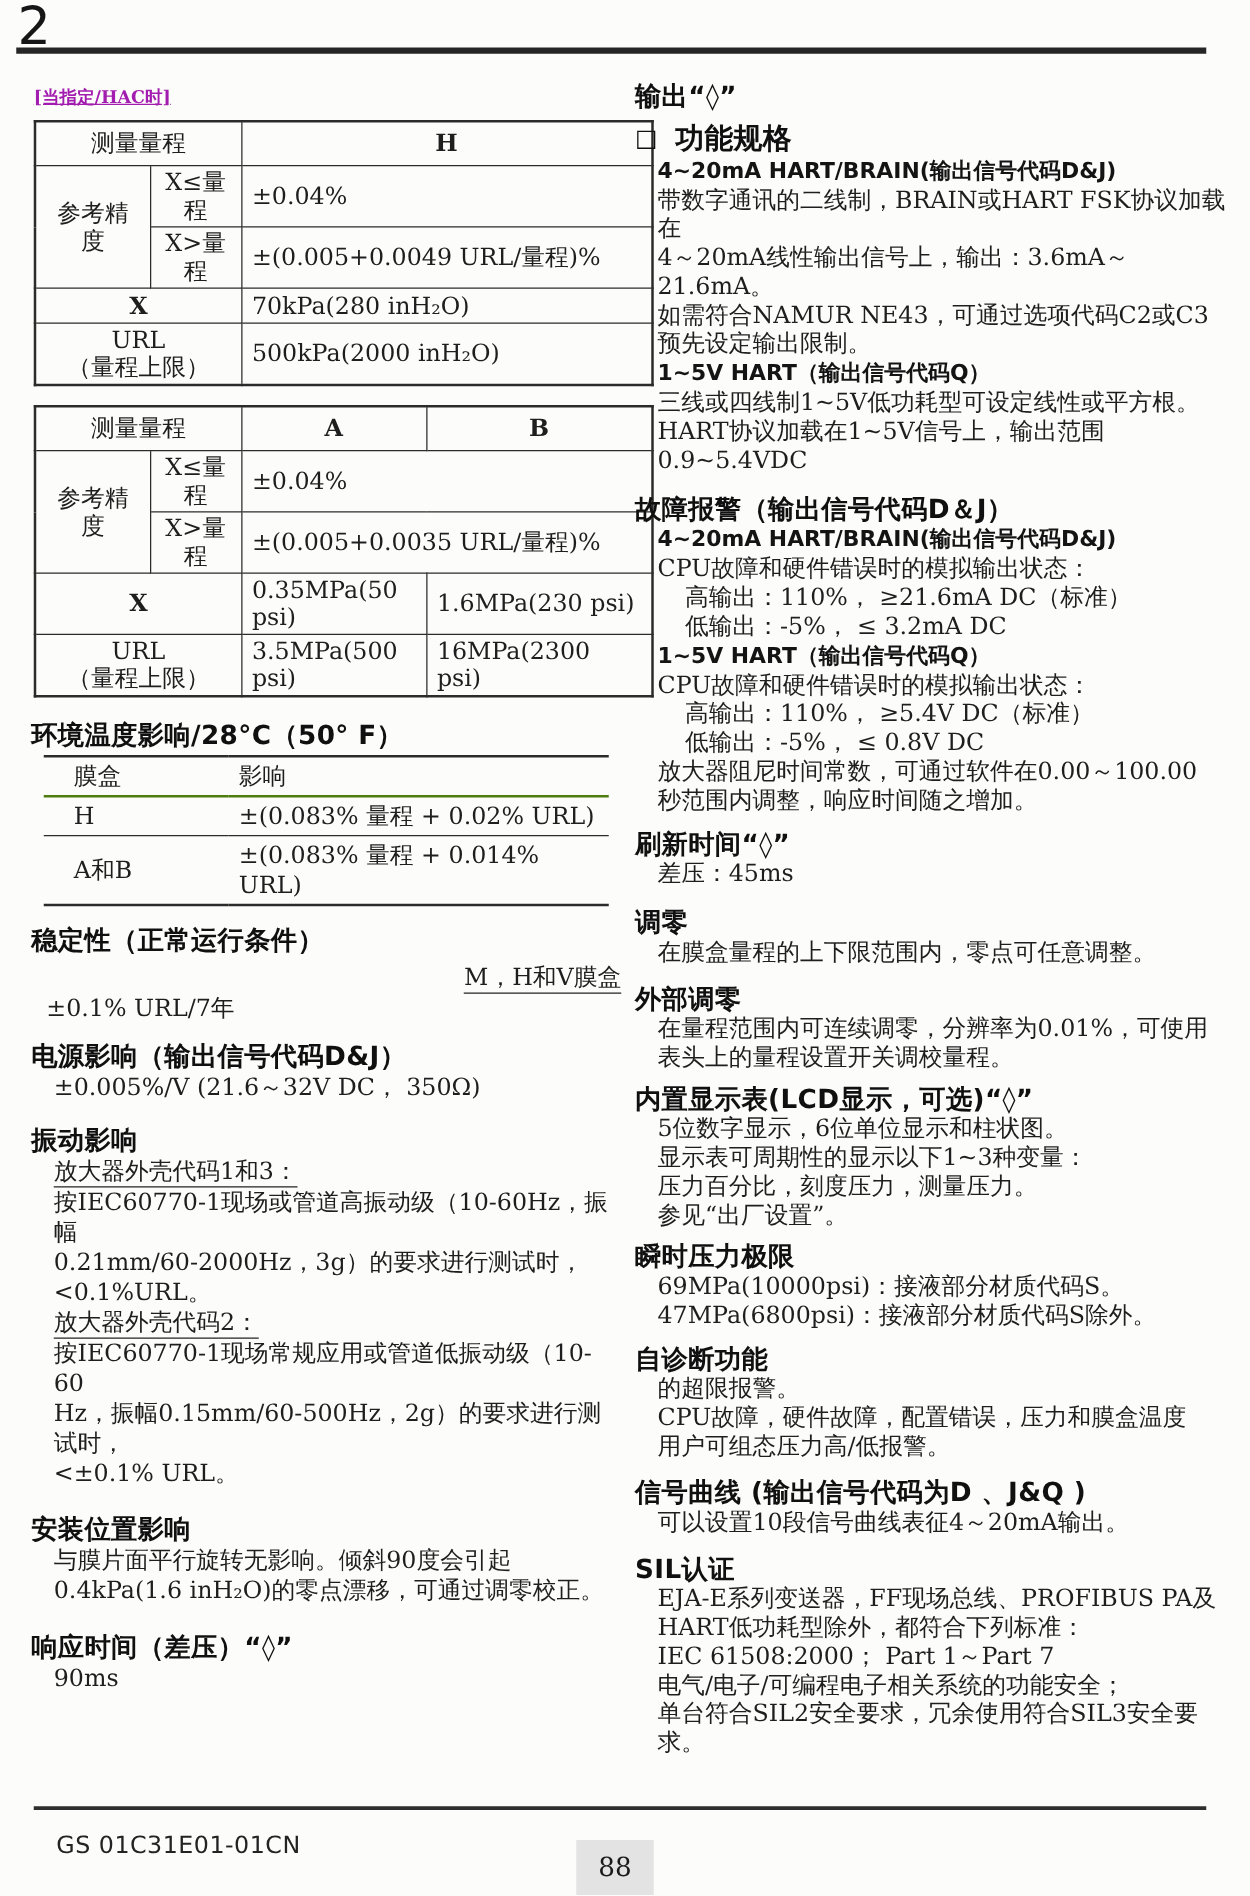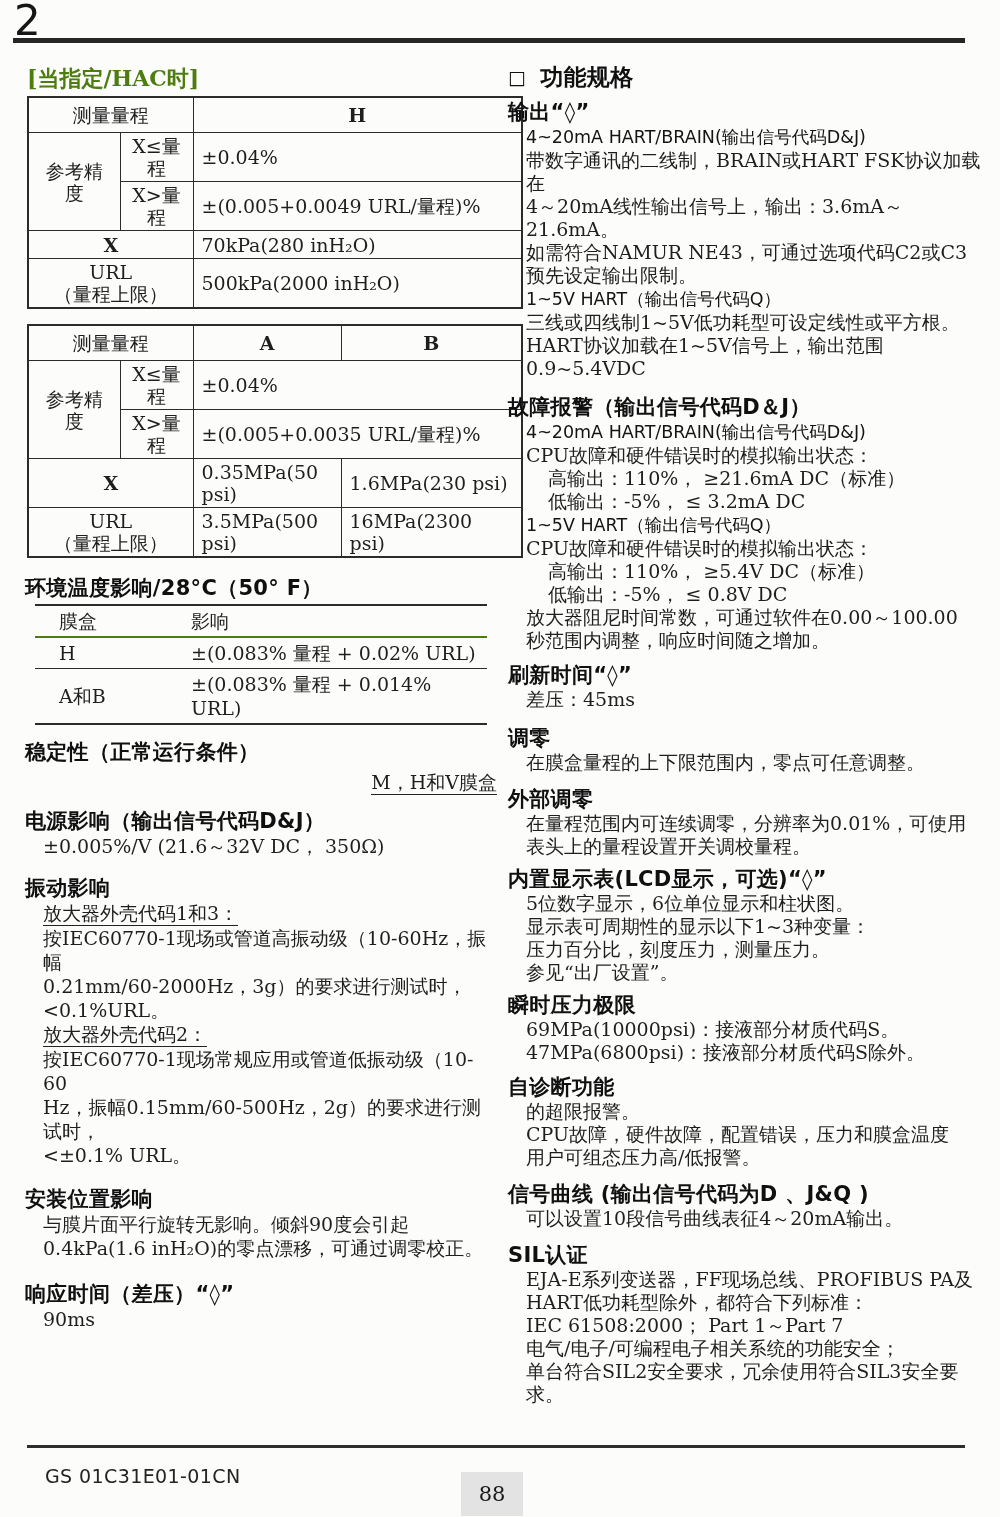--- a/index.html
+++ b/index.html
@@ -7,26 +7,26 @@
         font-family:"DejaVu Serif",serif;color:#1e1e1e;overflow:hidden;}
   .corner-num{position:absolute;left:14px;top:0px;font-family:"DejaVu Sans",sans-serif;
         font-size:42px;line-height:42px;color:#161616;}
   .top-rule{position:absolute;left:13px;top:38px;width:952px;height:5px;background:#262626;}
   .col{position:absolute;top:56px;}
   .col-left{left:25px;width:472px;}
   .col-right{left:508px;width:486px;}
 
   .h-sans{font-family:"DejaVu Sans",sans-serif;font-weight:bold;font-size:21px;
           line-height:26px;color:#101010;letter-spacing:0.3px;}
-  .h-serif{font-family:"DejaVu Serif",serif;font-weight:bold;font-size:22px;line-height:28px;color:#4d7c0f;}
+  .h-serif{font-family:"DejaVu Serif",serif;font-weight:bold;font-size:14px;line-height:28px;color:#a21caf;text-decoration:underline;}
   .bl{font-size:19px;line-height:24px;}
   .col-right .bl{line-height:23px;}
   .ind1{margin-left:18px;}
   .ind2{margin-left:40px;}
-  .gothic{font-family:"DejaVu Sans",sans-serif;font-weight:normal;font-size:17.5px;line-height:24px;color:#141414;}
+  .gothic{font-family:"DejaVu Sans",sans-serif;font-weight:bold;font-size:17.5px;line-height:24px;color:#141414;}
   .u{border-bottom:1.5px solid #222;display:inline-block;padding-bottom:0px;}
 
   table{border-collapse:collapse;table-layout:fixed;}
   .spec-table{width:496px;border:2px solid #2b2b2b;font-size:19px;margin-left:2px;}
   .spec-table td{border:1.5px solid #2b2b2b;padding:2px 8px;line-height:22px;}
   .cc{text-align:center;}
   .bb{font-weight:bold;}
   .r-hdr td{height:30px;}
   .r-std td{height:23px;}
   .r-url td{height:42px;}
@@ -148,20 +148,21 @@
         <td class="c1">A和B</td>
         <td>±(0.083% 量程 + 0.014%  URL)</td>
       </tr>
     </tbody>
       </table>
 
     <div class="h-sans" style="margin-top:14px;">稳定性（正常运行条件）</div>
     <div class="bl ind1" style="margin-top:5px;text-align:right;">
       <span class="u">M，H和V膜盒</span>
     </div>
+    <div class="bl" style="margin-left:12px;">±0.1% URL/7年</div>
 
     <div class="h-sans" style="margin-top:13px;">电源影响（输出信号代码D&amp;J）</div>
     <div class="bl ind1">±0.005%/V (21.6～32V DC， 350Ω)</div>
 
     <div class="h-sans" style="margin-top:17px;">振动影响</div>
     <div class="bl ind1">
       <span class="u">放大器外壳代码1和3：</span>
     </div>
     <div class="bl ind1">按IEC60770-1现场或管道高振动级（10-60Hz，振幅</div>
     <div class="bl ind1">0.21mm/60-2000Hz，3g）的要求进行测试时，&lt;0.1%URL。</div>
@@ -176,25 +177,25 @@
     <div class="bl ind1">与膜片面平行旋转无影响。倾斜90度会引起</div>
     <div class="bl ind1">0.4kPa(1.6 inH₂O)的零点漂移，可通过调零校正。</div>
 
     <div class="h-sans" style="margin-top:21px;">响应时间（差压）“◊”</div>
     <div class="bl ind1">90ms</div>
 
   </div>
 
   <div class="col col-right">
 
+    <div class="h-sans" style="margin-top:8px;">输出“◊”</div>
+
     <div class="h-sans" style="margin-top:8px;font-size:23px;">
       <span class="marker">□</span><span>功能规格</span>
     </div>
-
-    <div class="h-sans" style="margin-top:8px;">输出“◊”</div>
     <div class="gothic ind1">4~20mA HART/BRAIN(输出信号代码D&amp;J)</div>
     <div class="bl ind1">带数字通讯的二线制，BRAIN或HART FSK协议加载在</div>
     <div class="bl ind1">4～20mA线性输出信号上，输出：3.6mA～21.6mA。</div>
     <div class="bl ind1">如需符合NAMUR NE43，可通过选项代码C2或C3</div>
     <div class="bl ind1">预先设定输出限制。</div>
     <div class="gothic ind1">1~5V HART（输出信号代码Q）</div>
     <div class="bl ind1">三线或四线制1~5V低功耗型可设定线性或平方根。</div>
     <div class="bl ind1">HART协议加载在1~5V信号上，输出范围0.9~5.4VDC</div>
 
     <div class="h-sans" style="margin-top:14px;">故障报警（输出信号代码D＆J）</div>

